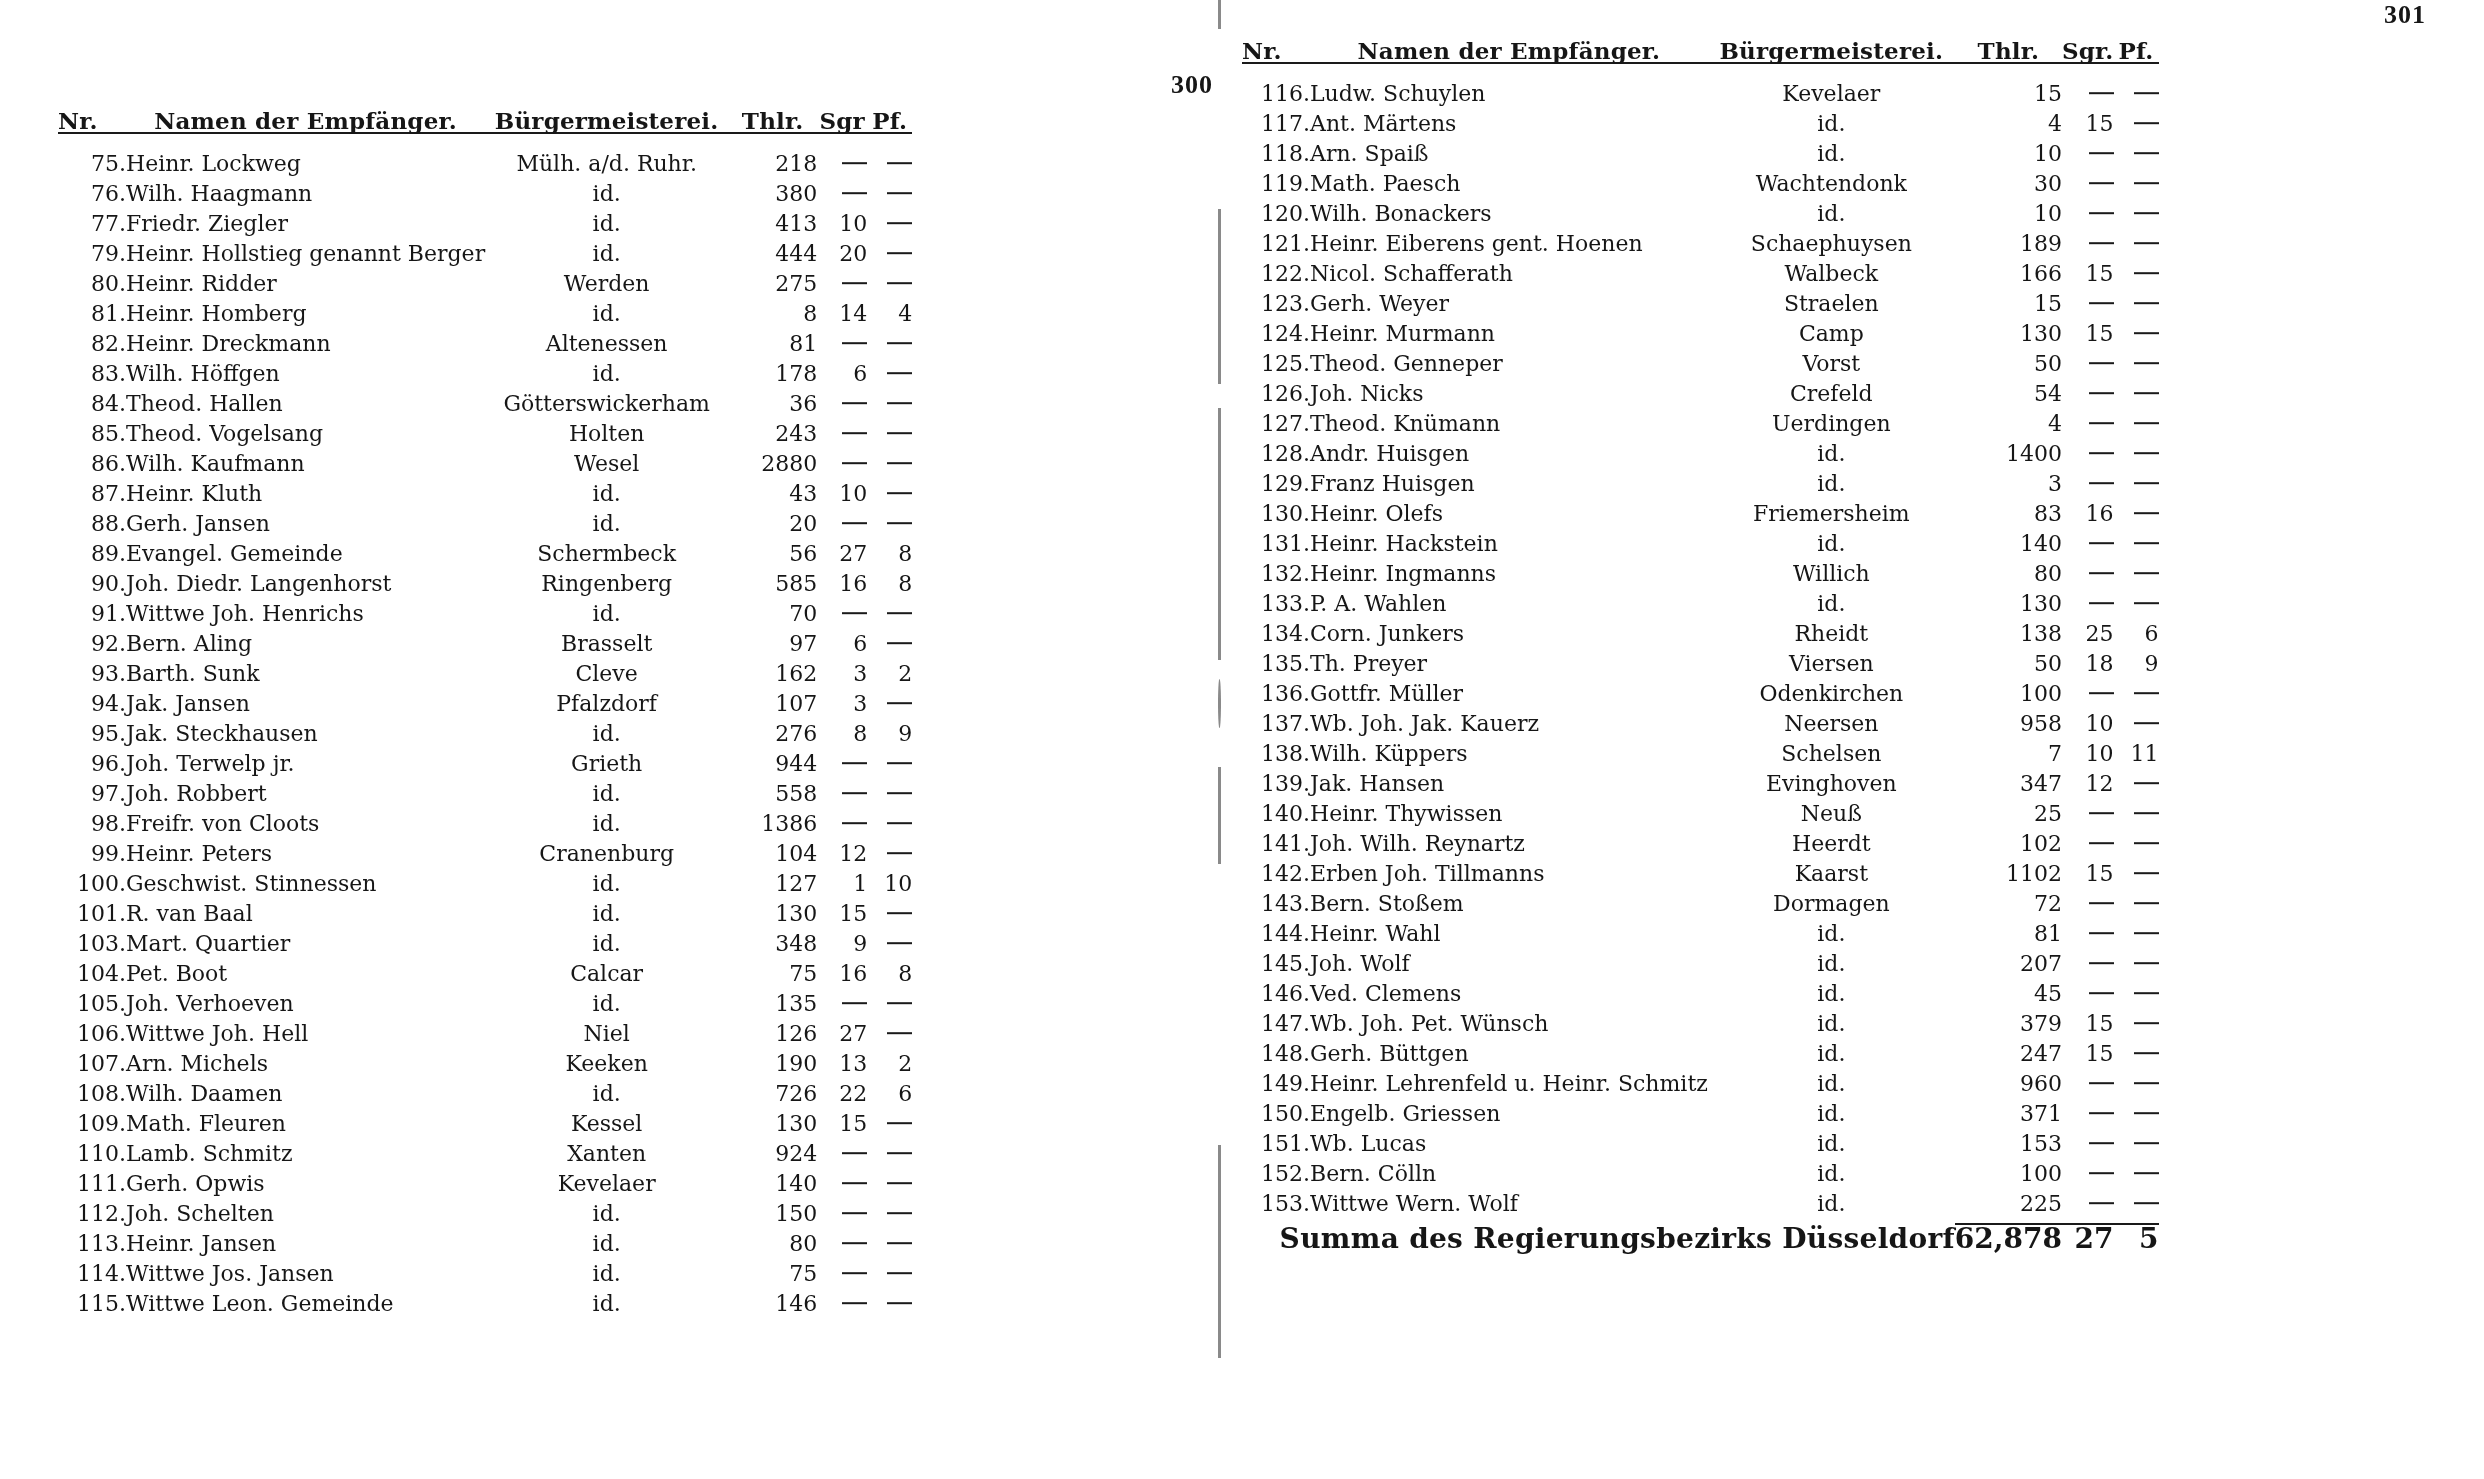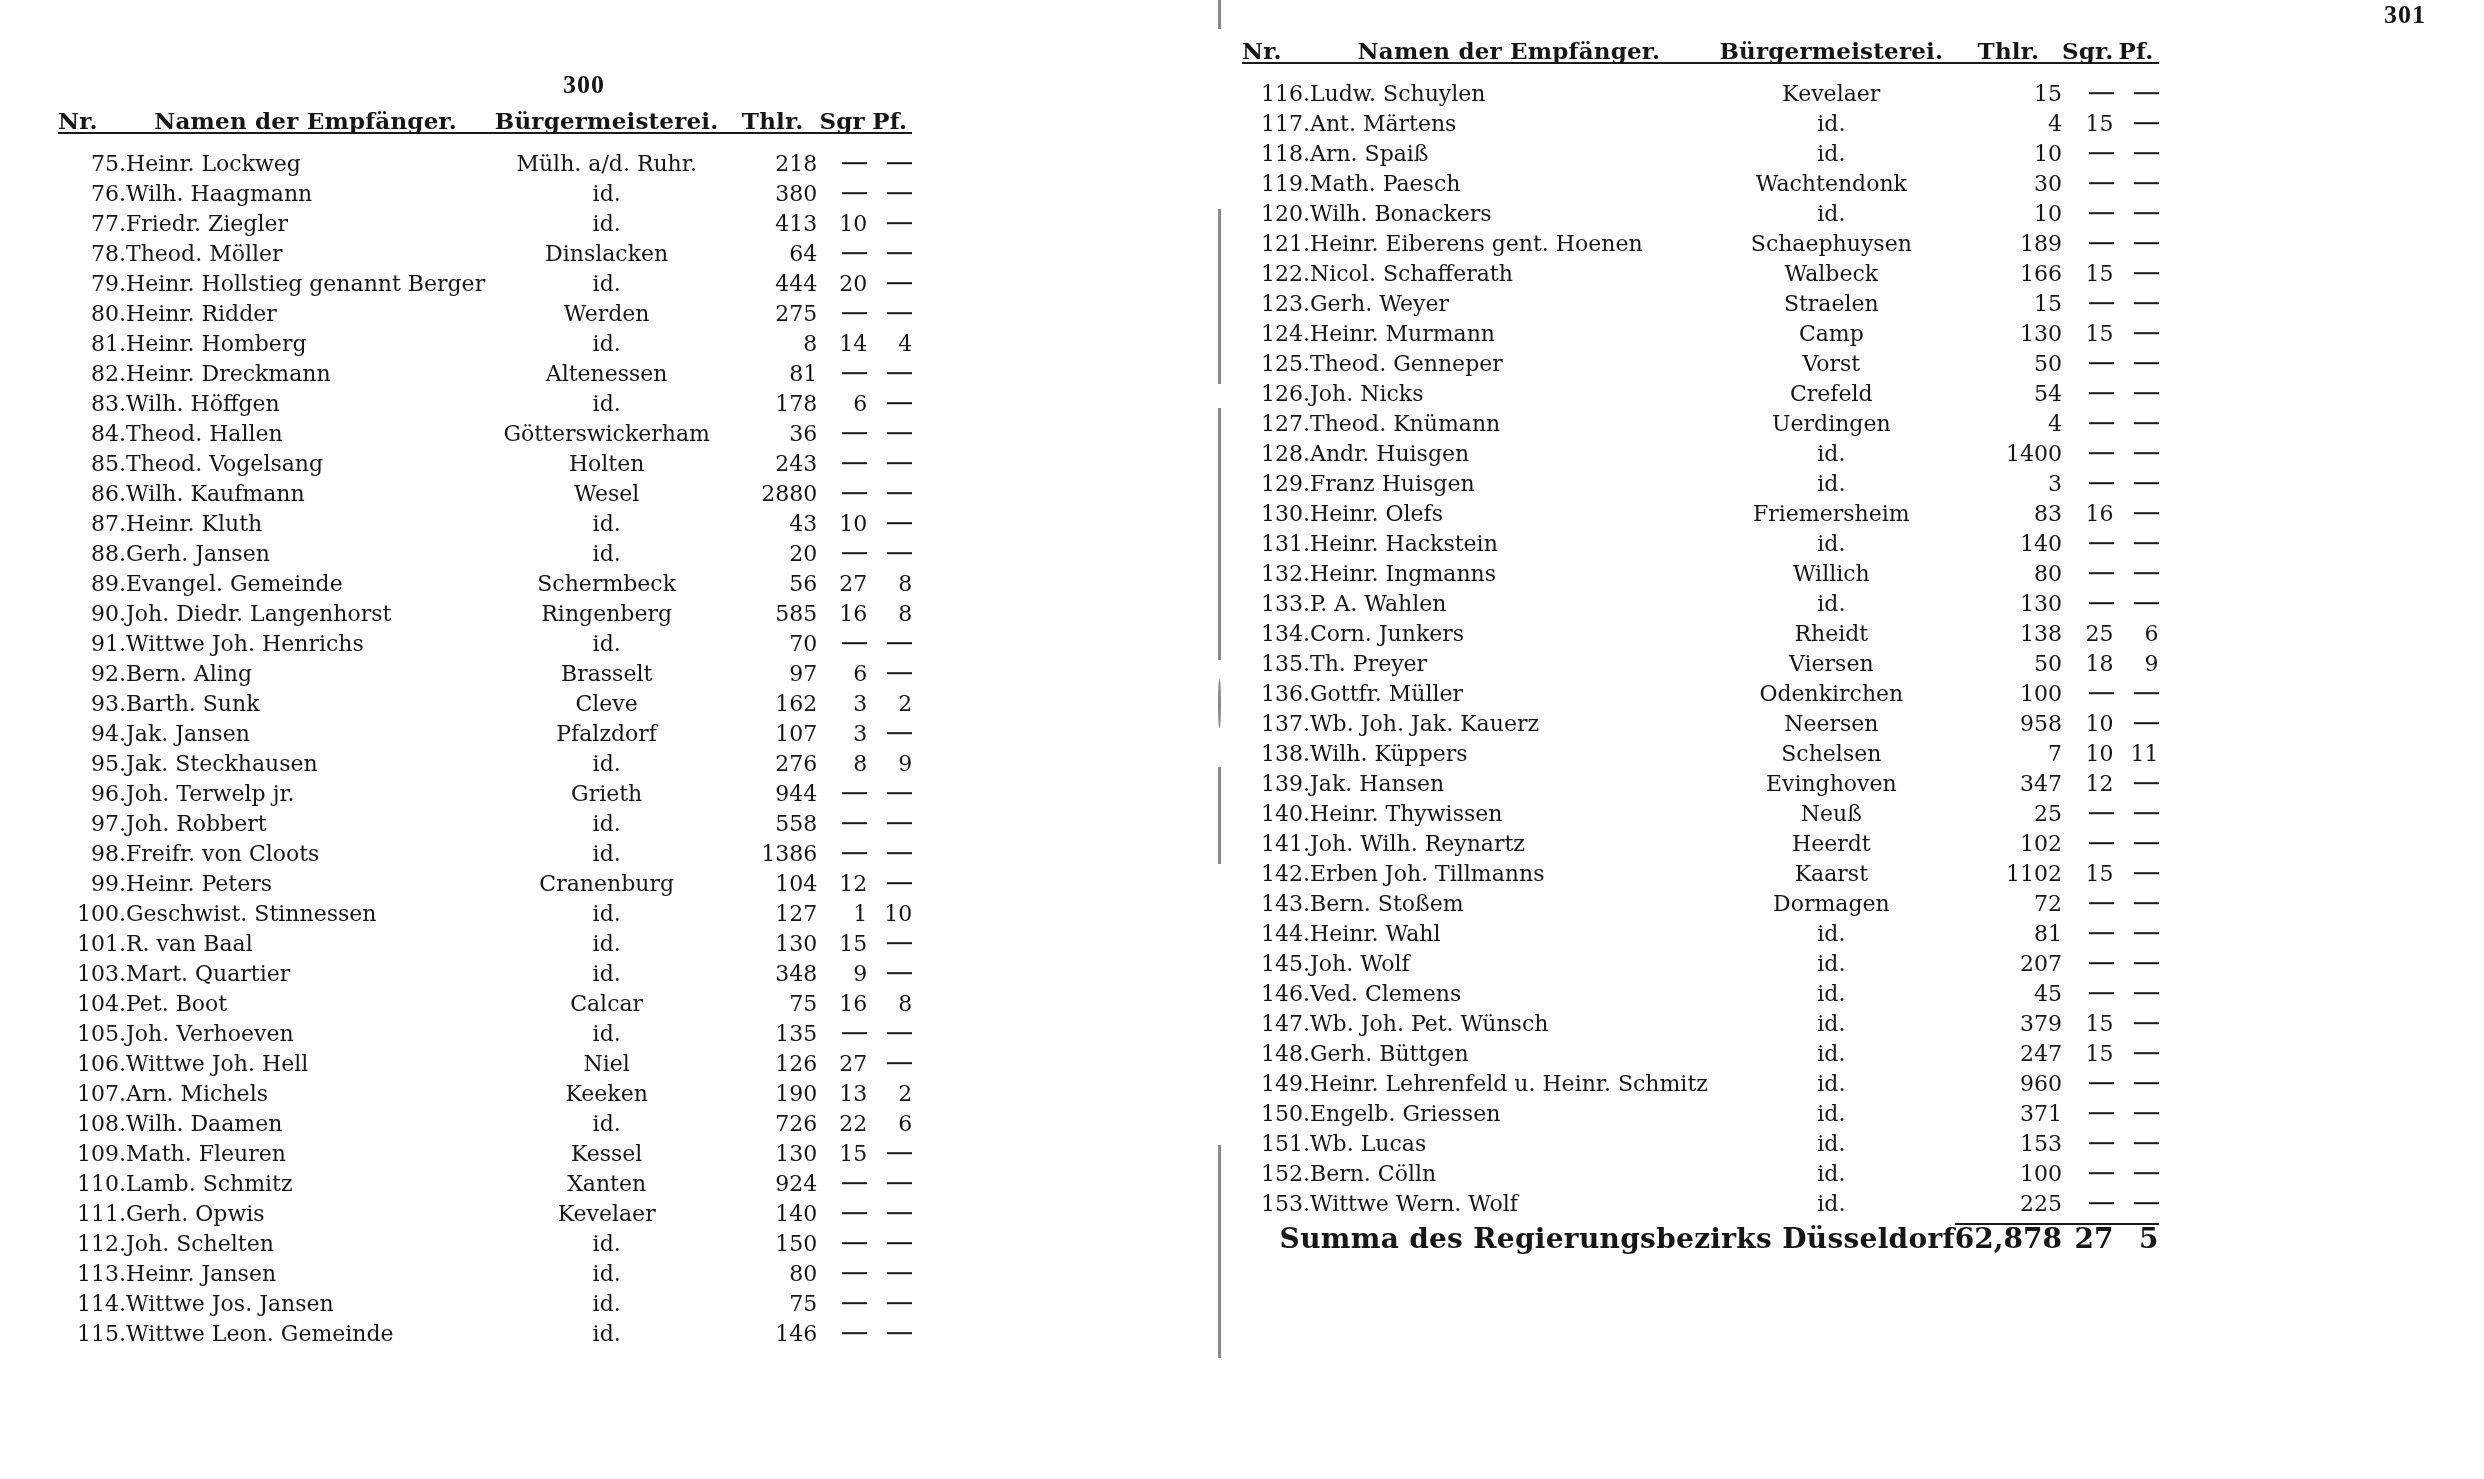--- a/index.html
+++ b/index.html
@@ -55,21 +55,21 @@
   .g5 { top: 767px; height: 97px; }
   .g6 { top: 1145px; height: 213px; }
 
   .folio {
     font-size: 26px;
     font-weight: 600;
     letter-spacing: 1px;
     font-family: "Liberation Serif", serif;
     height: 39px;
   }
-  .folio-left { text-align: left; padding-left: 505px; padding-top: 70px; }
+  .folio-left { text-align: right; padding-left: 505px; padding-top: 70px; }
   .folio-right { text-align: right; padding-left: 1009px; }
 
   table.ledger {
     border-collapse: collapse;
     font-family: "DejaVu Serif", serif;
     font-size: 22px;
     line-height: 1.0;
   }
   table.ledger td, table.ledger th {
     padding: 0;
@@ -170,28 +170,20 @@
           </tr>
           <tr class="row">
             <td class="c-nr">77.</td>
             <td class="c-name">Friedr. Ziegler</td>
             <td class="c-bgm">id.</td>
             <td class="c-thlr">413</td>
             <td class="c-sgr">10</td>
             <td class="c-pf"><span class="dash"></span></td>
           </tr>
           <tr class="row">
-            <td class="c-nr">78.</td>
-            <td class="c-name">Theod. Möller</td>
-            <td class="c-bgm">Dinslacken</td>
-            <td class="c-thlr">64</td>
-            <td class="c-sgr"><span class="dash"></span></td>
-            <td class="c-pf"><span class="dash"></span></td>
-          </tr>
-          <tr class="row">
             <td class="c-nr">79.</td>
             <td class="c-name">Heinr. Hollstieg genannt Berger</td>
             <td class="c-bgm">id.</td>
             <td class="c-thlr">444</td>
             <td class="c-sgr">20</td>
             <td class="c-pf"><span class="dash"></span></td>
           </tr>
           <tr class="row">
             <td class="c-nr">80.</td>
             <td class="c-name">Heinr. Ridder</td>

